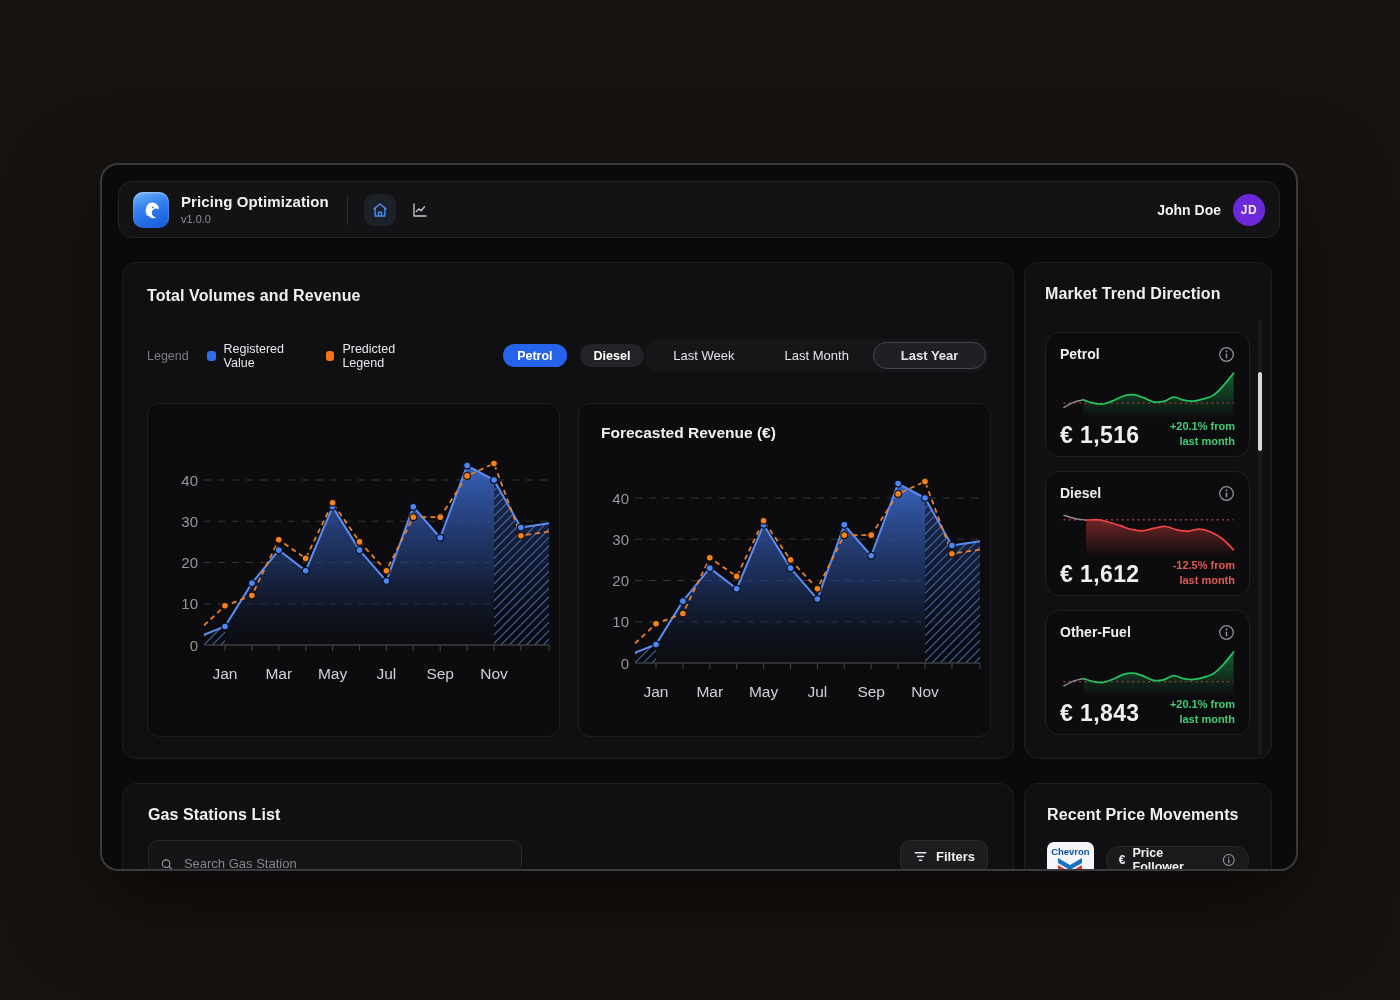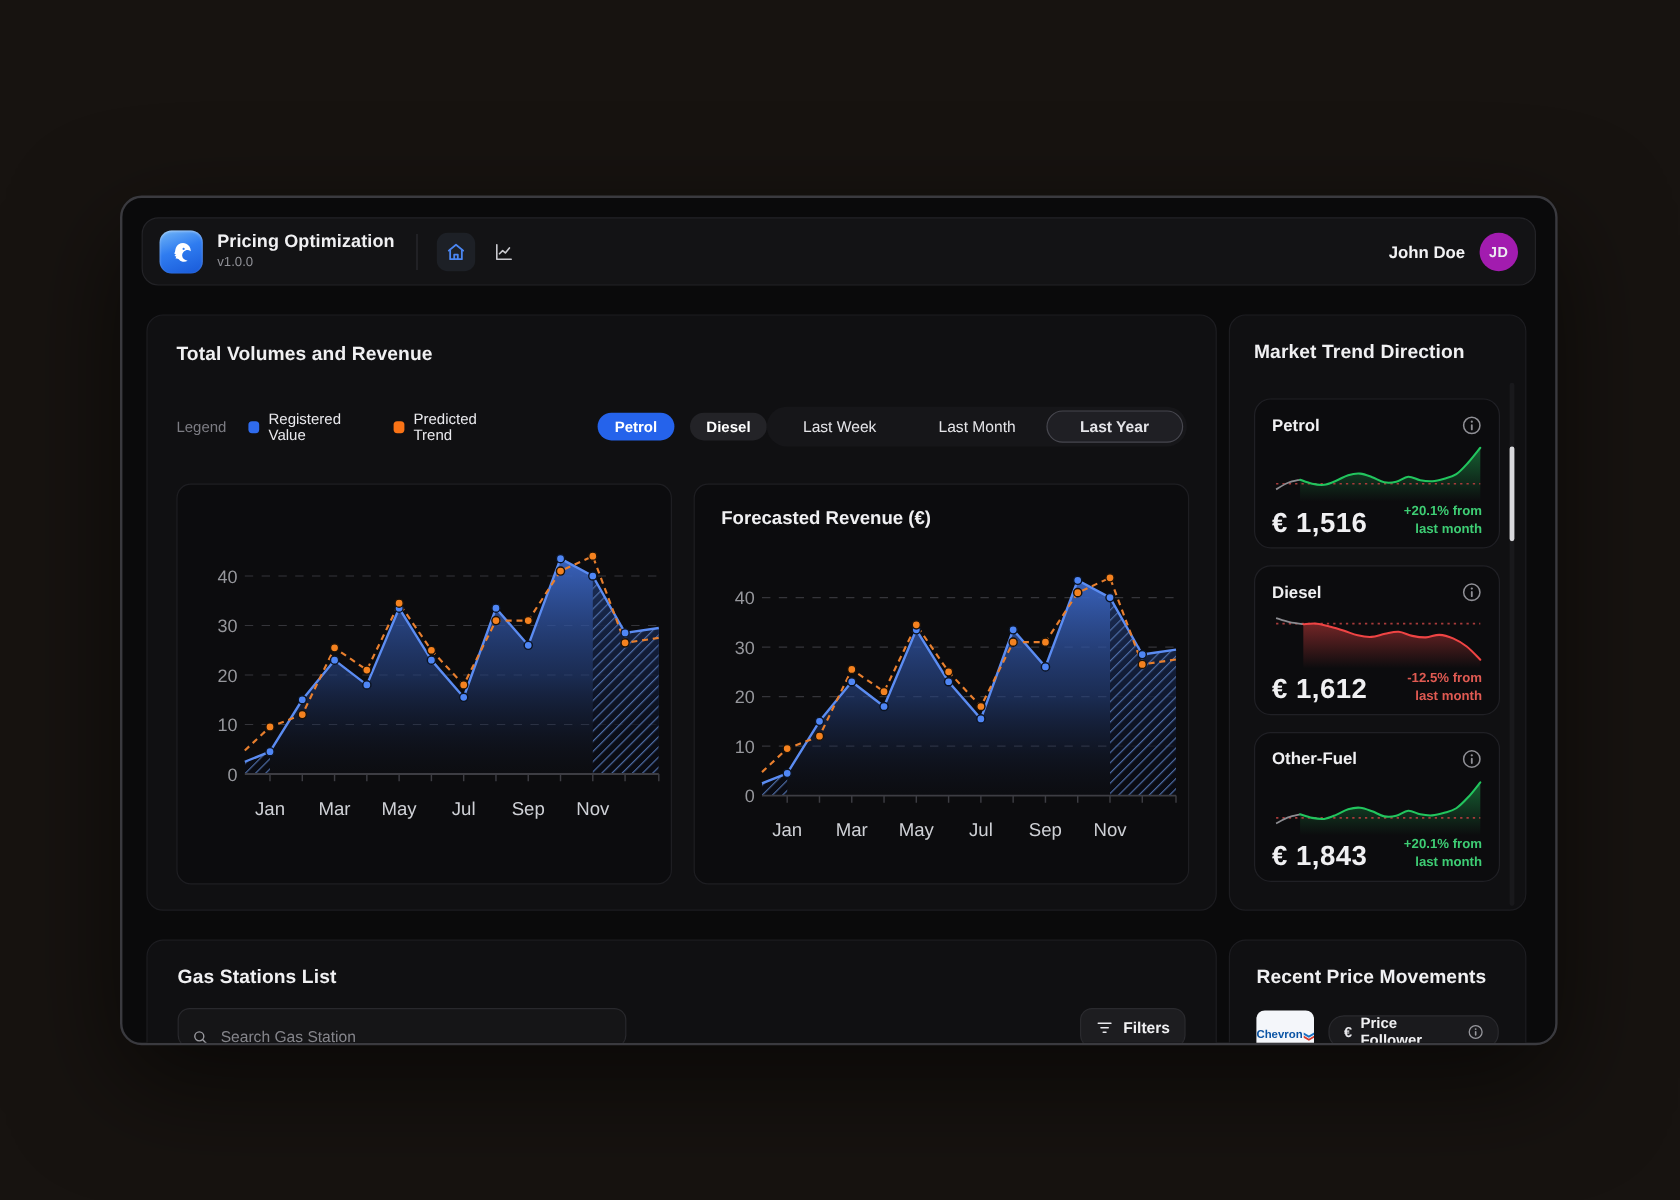--- a/index.html
+++ b/index.html
@@ -27,21 +27,21 @@
     box-shadow:inset 0 1px 2px rgba(255,255,255,.45);
   }
   .titles{margin-left:12px;line-height:1.1;}
   .titles .t{font-size:15px;font-weight:bold;letter-spacing:.1px;}
   .titles .v{font-size:11px;color:#8f9096;margin-top:3px;}
   .vsep{width:1px;height:30px;background:#2c2c31;margin:0 16px 0 18px;}
   .nav-btn{width:32px;height:32px;border-radius:9px;display:flex;align-items:center;justify-content:center;background:transparent;border:none;cursor:pointer;padding:0;}
   .nav-btn.active{background:#1d2026;}
   .nav-btn + .nav-btn{margin-left:8px;}
   .user{margin-left:auto;display:flex;align-items:center;gap:12px;font-size:14px;font-weight:600;color:#f2f2f4;}
-  .avatar{width:32px;height:32px;border-radius:50%;background:#a21caf;display:flex;align-items:center;justify-content:center;font-size:12px;font-weight:bold;color:#ececf0;letter-spacing:.5px;}
+  .avatar{width:32px;height:32px;border-radius:50%;background:#6d28d9;display:flex;align-items:center;justify-content:center;font-size:12px;font-weight:bold;color:#ececf0;letter-spacing:.5px;}
   
   .content{display:grid;grid-template-columns:892px 248px;grid-template-rows:497px 220px;gap:24px 10px;padding:24px 32px 0 20px;}
   .panel{background:#101012;border:1px solid #1d1d21;border-radius:14px;box-sizing:border-box;}
   .section-title{font-size:16px;font-weight:bold;margin:0;letter-spacing:.1px;}
   
   .main-panel{padding:24px 24px 0;}
   .controls-row{display:flex;align-items:center;margin-top:34px;}
   .legend{display:flex;align-items:center;gap:18px;font-size:12.5px;}
   .legend-label{color:#7c7c83;}
   .legend-item{display:flex;align-items:center;gap:8px;color:#e9e9ed;}
@@ -74,21 +74,21 @@
   
   .stations-panel{padding:22px 25px;}
   .stations-row{display:flex;align-items:center;margin-top:16px;}
   .search{width:374px;height:33px;background:#151517;border:1px solid #29292d;border-radius:10px;display:flex;align-items:flex-end;padding:0 11px;gap:8px;box-sizing:border-box;}
   .search input{background:transparent;border:none;outline:none;color:#e8e8e8;font-size:13px;width:100%;font-family:inherit;}
   .search input::placeholder{color:#85858b;}
   .filters-btn{margin-left:auto;width:88px;height:33px;background:#1d1d20;border:1px solid #2a2a2e;border-radius:10px;color:#f0f0f2;font-size:13px;font-weight:600;display:flex;align-items:center;justify-content:center;gap:8px;cursor:pointer;font-family:inherit;}
   
   .movements-panel{padding:22px;}
   .movements-row{display:flex;align-items:center;gap:12px;margin-top:18px;}
-  .chevron-logo{width:48px;height:36px;background:#f4f6fa;border-radius:7px;display:flex;flex-direction:row;align-items:center;padding-top:5px;box-sizing:border-box;}
+  .chevron-logo{width:48px;height:36px;background:#f4f6fa;border-radius:7px;display:flex;flex-direction:column;align-items:center;padding-top:5px;box-sizing:border-box;}
   .chevron-word{color:#0b54a4;font-size:9.5px;font-weight:bold;line-height:1;}
   .pf-badge{height:26px;padding:0 12px;border-radius:13px;background:#1a1a1d;border:1px solid #2a2a2e;display:flex;align-items:center;gap:7px;font-size:12.5px;font-weight:600;color:#f0f0f2;}
   .pf-euro{font-size:12px;color:#e8e8ec;}
 </style>
 </head>
 <body>
 
 <div class="window">
 
   <header class="topbar">
@@ -129,21 +129,21 @@
 
       <div class="controls-row">
         <div class="legend">
           <span class="legend-label">Legend</span>
           <span class="legend-item">
             <i class="sw blue"></i>
             <span>Registered Value</span>
           </span>
           <span class="legend-item">
             <i class="sw orange"></i>
-            <span>Predicted Trend</span>
+            <span>Predicted Legend</span>
           </span>
         </div>
         <div class="fuel-pills">
           <button class="pill active">Petrol</button>
           <button class="pill">Diesel</button>
         </div>
         <div class="range-tabs">
           <button class="range-tab">Last Week</button>
           <button class="range-tab">Last Month</button>
           <button class="range-tab active">Last Year</button>

